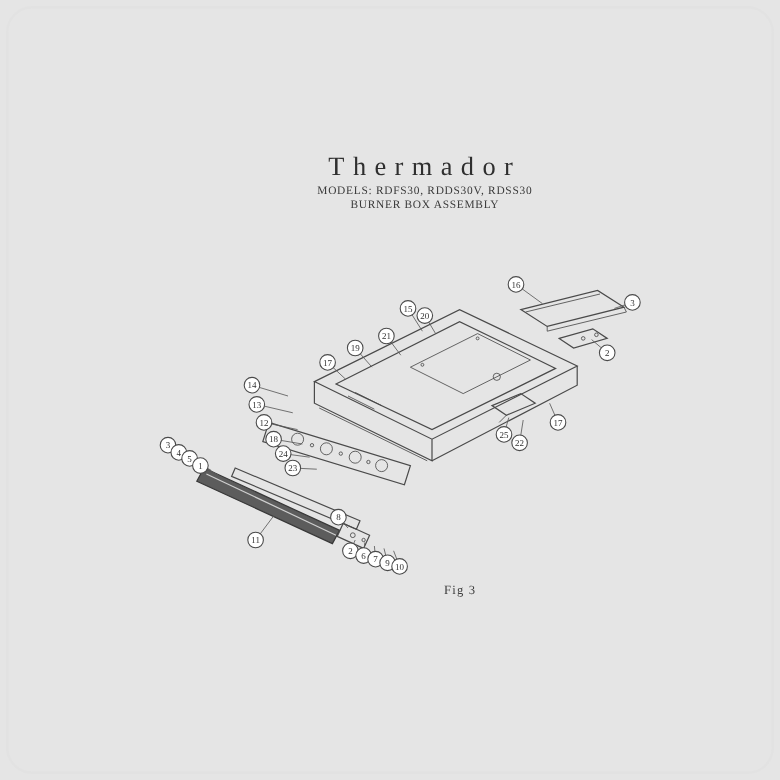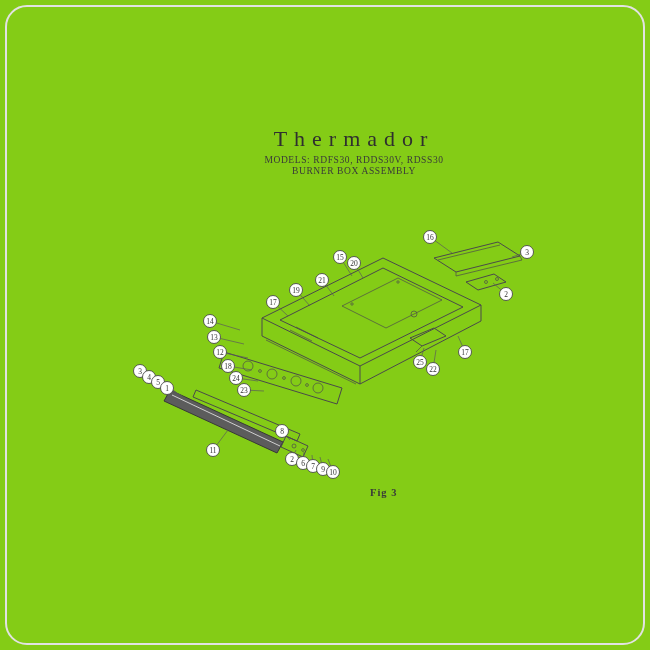--- a/index.html
+++ b/index.html
@@ -1,17 +1,17 @@
 <!DOCTYPE html>
 <html><head>
 <meta charset="utf-8">
 <style>
   html,body{margin:0;padding:0;background:#fff;}
   .canvas{
-    position:relative;width:650px;height:650px;background:#84cc16;overflow:hidden;
+    position:relative;width:650px;height:650px;background:#e5e5e5;overflow:hidden;
     font-family:"Liberation Serif", serif;color:#3c3c3c;
   }
   .page-border{
     position:absolute;inset:5px;border:2px solid #e2e2e2;border-radius:22px;
     pointer-events:none;
   }
   .header{
     position:absolute;top:126px;left:54px;width:600px;text-align:center;
   }
   .brand{
@@ -20,21 +20,20 @@
   }
   .models{
     margin-top:3px;font-size:9.5px;letter-spacing:0.6px;color:#3a3a3a;
   }
   .assembly{
     margin-top:1px;font-size:9.5px;letter-spacing:0.6px;color:#3a3a3a;
   }
   .fig-caption{
     position:absolute;left:370px;top:487px;font-size:10.5px;color:#3a3a3a;
     letter-spacing:1px;
-    font-weight:bold;
   }
   svg.diagram{position:absolute;left:0;top:0;}
   .part polygon,.part polyline,.part line{fill:none;stroke:#4a4a4a;stroke-width:1;}
   .part circle{fill:none;stroke:#4a4a4a;stroke-width:0.8;}
   .thin{stroke-width:0.7 !important;}
   .dark{fill:#5c5c5c;stroke:#383838;stroke-width:1;}
   .lightline{stroke:#cfcfcf;stroke-width:1;fill:none;}
   .leader{stroke:#5a5a5a;stroke-width:0.7;}
   .balloon{fill:#ffffff;stroke:#4a4a4a;stroke-width:0.9;}
   .balloon-label{

